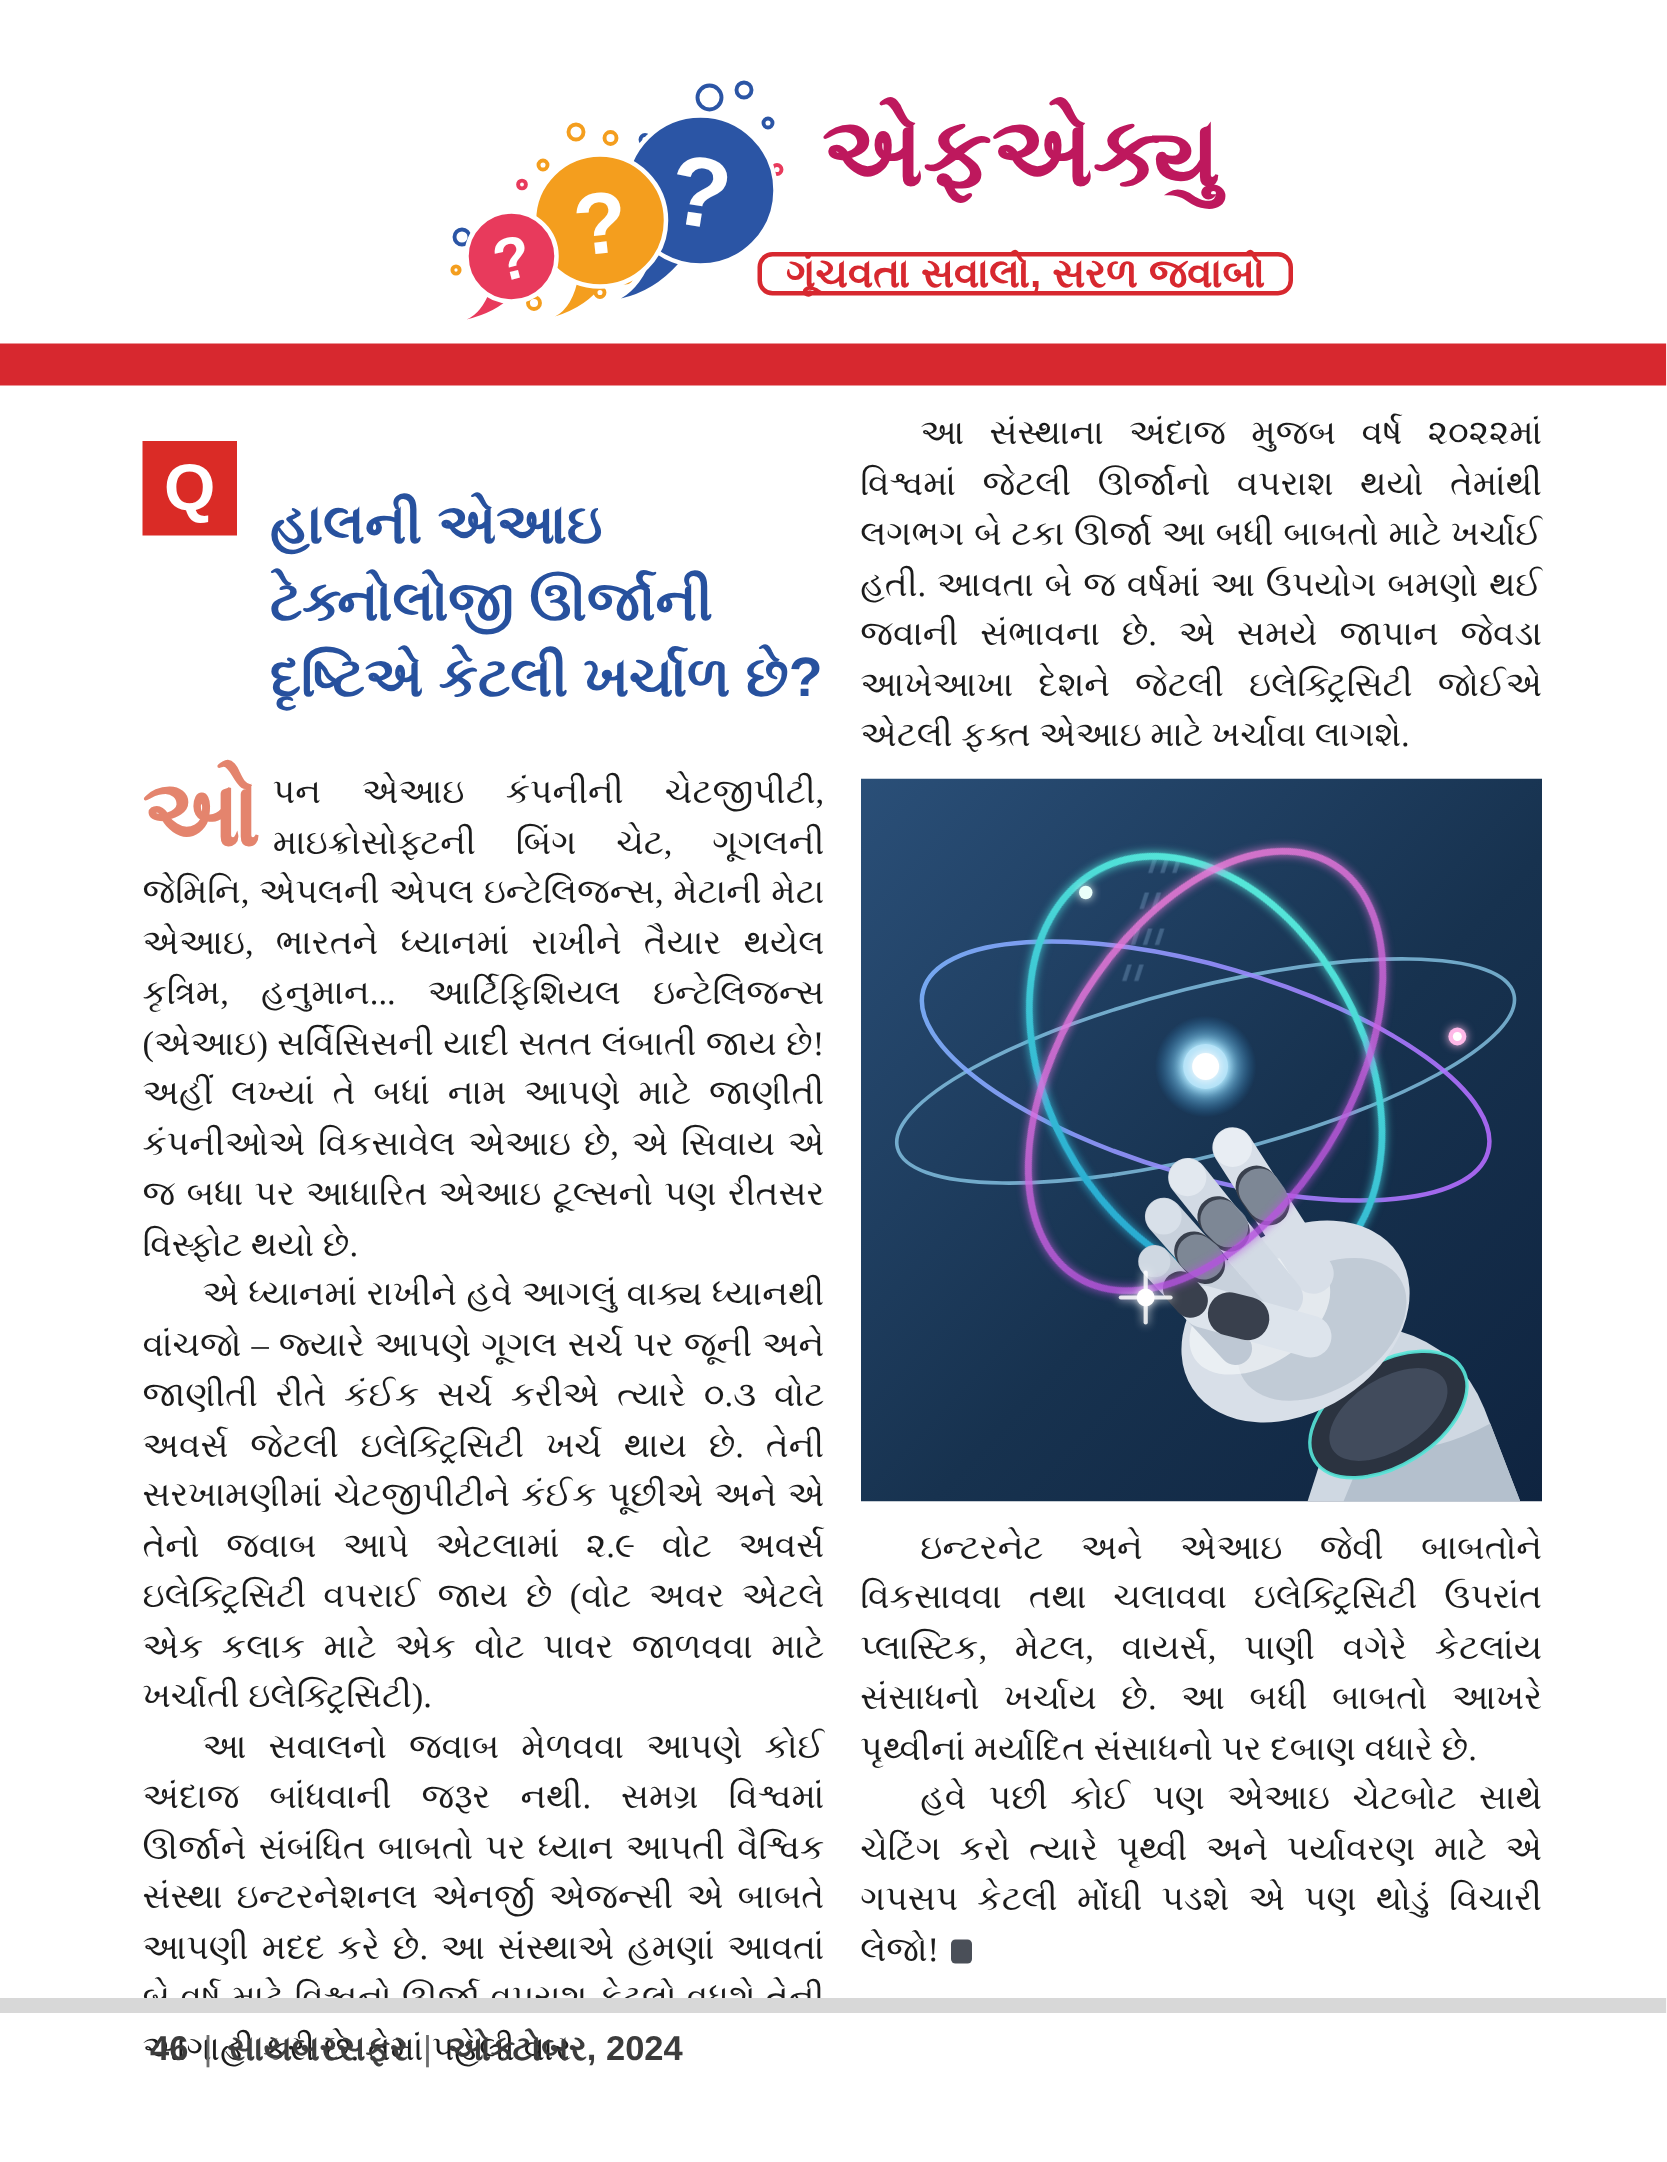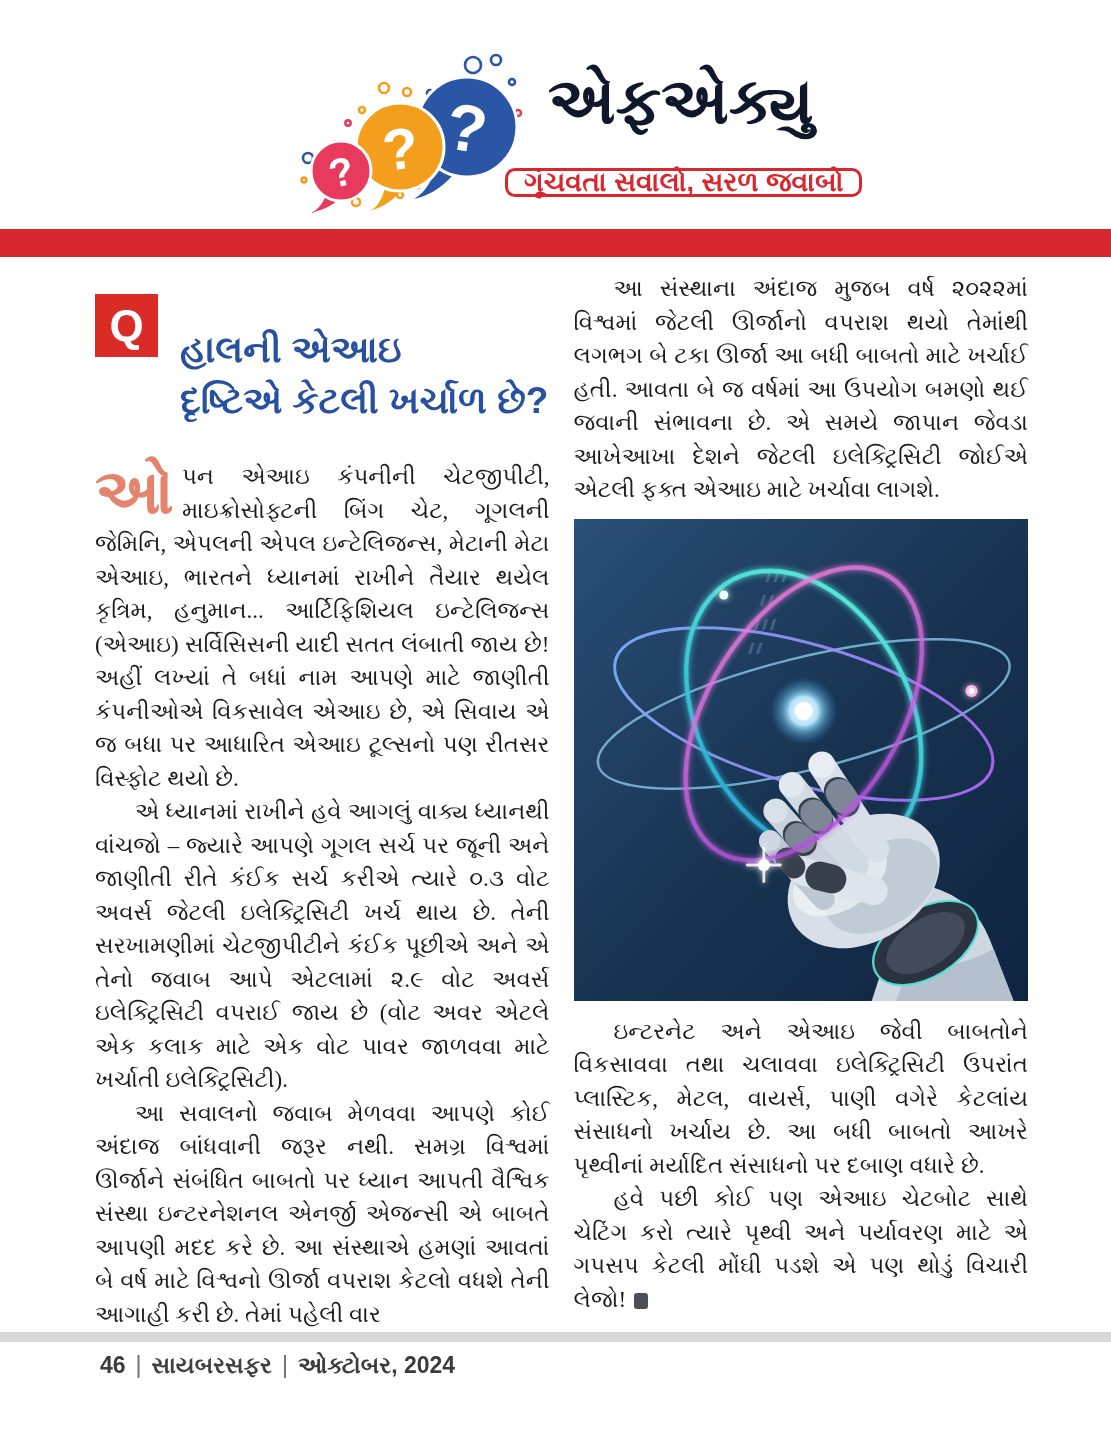--- a/index.html
+++ b/index.html
@@ -10,21 +10,21 @@
     font-family:"Liberation Serif","DejaVu Serif",serif;
     color:#1c1c1c;
   }
 
   
   .masthead { position:absolute; top:0; left:0; width:100%; height:229px; }
   .bubbles-svg { position:absolute; left:296px; top:50px; width:244px; height:172px; }
   .masthead-title {
     position:absolute; left:548px; top:60px; width:300px;
     font-family:"Liberation Sans","DejaVu Sans",sans-serif;
-    font-size:64px; font-weight:bold; color:#0f172a; line-height:1.3;
+    font-size:64px; font-weight:bold; color:#be185d; line-height:1.3;
     white-space:nowrap;
   }
   .tagline-box {
     position:absolute; left:505px; top:168px; min-width:306px; height:29px;
     border:3px solid #d7282f; border-radius:10px; background:#ffffff;
     display:flex; align-items:center; justify-content:center; padding:0 16px;
     font-family:"Liberation Sans","DejaVu Sans",sans-serif;
     font-size:27px; font-weight:600; color:#d7282f; white-space:nowrap;
   }
   .red-bar { position:absolute; top:229px; left:0; width:100%; height:28px; background:#d7282f; }
@@ -136,20 +136,21 @@
 
   <div class="red-bar"></div>
 
   <div class="content">
 
     <div class="col">
       <div class="question-block">
         <div class="q-badge">Q</div>
         <div class="q-title">
           <span>હાલની એઆઇ</span>
+          <span>ટેક્નોલોજી ઊર્જાની</span>
           <span>દૃષ્ટિએ કેટલી ખર્ચાળ છે?</span>
         </div>
       </div>
 
       <p class="body-p"><span class="dropcap">ઓ</span><span>પન એઆઇ કંપનીની ચેટજીપીટી, માઇક્રોસોફ્ટની બિંગ ચેટ, ગૂગલની જેમિનિ, એપલની એપલ ઇન્ટેલિજન્સ, મેટાની મેટા એઆઇ, ભારતને ધ્યાનમાં રાખીને તૈયાર થયેલ કૃત્રિમ, હનુમાન... આર્ટિફિશિયલ ઇન્ટેલિજન્સ (એઆઇ) સર્વિસિસની યાદી સતત લંબાતી જાય છે! અહીં લખ્યાં તે બધાં નામ આપણે માટે જાણીતી કંપનીઓએ વિકસાવેલ એઆઇ છે, એ સિવાય એ જ બધા પર આધારિત એઆઇ ટૂલ્સનો પણ રીતસર વિસ્ફોટ થયો છે.</span></p>
       <p class="body-p indent">એ ધ્યાનમાં રાખીને હવે આગલું વાક્ય ધ્યાનથી વાંચજો – જ્યારે આપણે ગૂગલ સર્ચ પર જૂની અને જાણીતી રીતે કંઈક સર્ચ કરીએ ત્યારે ૦.૩ વોટ અવર્સ જેટલી ઇલેક્ટ્રિસિટી ખર્ચ થાય છે. તેની સરખામણીમાં ચેટજીપીટીને કંઈક પૂછીએ અને એ તેનો જવાબ આપે એટલામાં ૨.૯ વોટ અવર્સ ઇલેક્ટ્રિસિટી વપરાઈ જાય છે (વોટ અવર એટલે એક કલાક માટે એક વોટ પાવર જાળવવા માટે ખર્ચાતી ઇલેક્ટ્રિસિટી).</p>
       <p class="body-p indent">આ સવાલનો જવાબ મેળવવા આપણે કોઈ અંદાજ બાંધવાની જરૂર નથી. સમગ્ર વિશ્વમાં ઊર્જાને સંબંધિત બાબતો પર ધ્યાન આપતી વૈશ્વિક સંસ્થા ઇન્ટરનેશનલ એનર્જી એજન્સી એ બાબતે આપણી મદદ કરે છે. આ સંસ્થાએ હમણાં આવતાં બે વર્ષ માટે વિશ્વનો ઊર્જા વપરાશ કેટલો વધશે તેની આગાહી કરી છે. તેમાં પહેલી વાર</p>
     </div>
 
     <div class="col">

